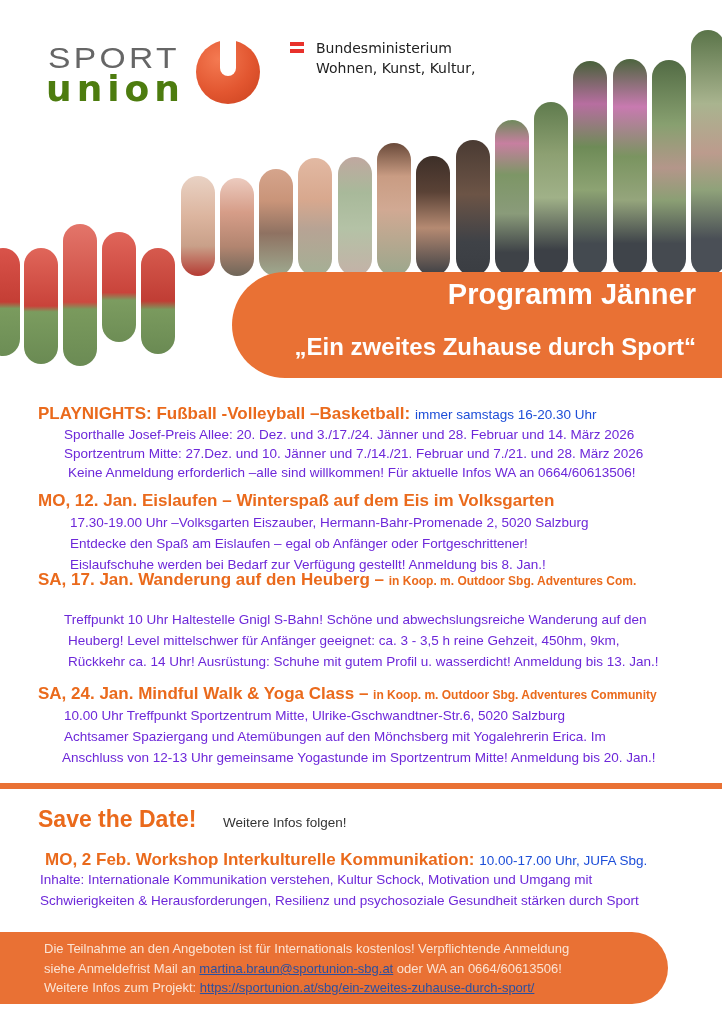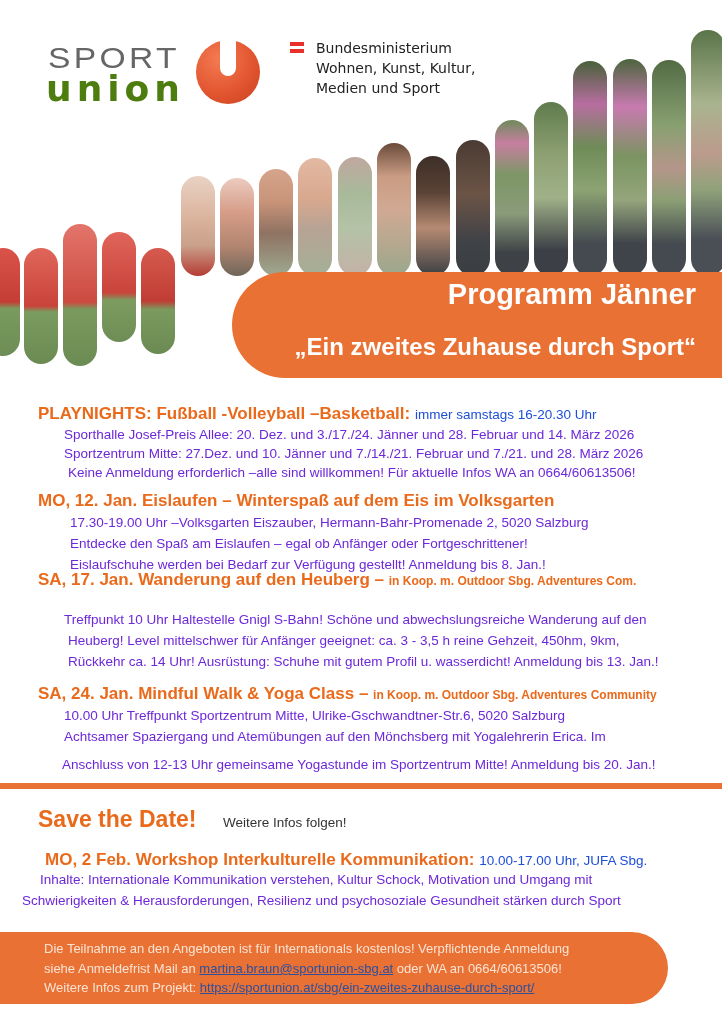--- a/index.html
+++ b/index.html
@@ -50,21 +50,20 @@
 </div>
 
 <div class="flag">
     <i></i>
     <i></i>
     <i></i>
   </div>
 <div class="ministry">
   <div>Bundesministerium</div>
   <div>Wohnen, Kunst, Kultur,</div>
-  <div>Medien und Sport</div>
 </div>
 
 <div class="photo-layer">
 
   <div class="pill" style="left:-14px; top:248px; height:108px; background:linear-gradient(#d9534a 0%, #c43e35 50%, #7a9b5e 56%, #6c8d55 100%);"></div>
   <div class="pill" style="left:24px; top:248px; height:116px; background:linear-gradient(#e0665a 0%, #c9433a 50%, #7b9c5f 55%, #6a8a53 100%);"></div>
   <div class="pill" style="left:63px; top:224px; height:142px; background:linear-gradient(#e3756a 0%, #cc4a40 55%, #7a9a5d 60%, #6b8b54 100%);"></div>
   <div class="pill" style="left:102px; top:232px; height:110px; background:linear-gradient(#e0655a 0%, #c9443b 55%, #7c9c60 62%, #6d8d55 100%);"></div>
   <div class="pill" style="left:141px; top:248px; height:106px; background:linear-gradient(#d65a4e 0%, #c03d34 50%, #7a9a5e 58%, #6a8a53 100%);"></div>
   <div class="pill" style="left:181px; top:176px; height:100px; background:linear-gradient(#e9d2c4 0%, #dcb59f 40%, #c9a089 70%, #b53b33 100%);"></div>
@@ -116,36 +115,36 @@
   <div class="ev-line" style="left:68px; top:654px;">Rückkehr ca. 14 Uhr! Ausrüstung: Schuhe mit gutem Profil u. wasserdicht! Anmeldung bis 13. Jan.!</div>
 </section>
 
 <section>
   <div class="ev-head" style="top:684px;">
     <span>SA, 24. Jan. Mindful Walk &amp; Yoga Class  –</span>
     <span class="koop">in Koop. m. Outdoor Sbg. Adventures Community</span>
   </div>
   <div class="ev-line" style="left:64px; top:708px;">10.00 Uhr Treffpunkt Sportzentrum Mitte, Ulrike-Gschwandtner-Str.6, 5020 Salzburg</div>
   <div class="ev-line" style="left:64px; top:729px;">Achtsamer Spaziergang und Atemübungen auf den Mönchsberg mit Yogalehrerin Erica. Im</div>
-  <div class="ev-line" style="left:62px; top:750px;margin-top:7px;">Anschluss von 12-13 Uhr gemeinsame Yogastunde im Sportzentrum Mitte! Anmeldung bis 20. Jan.!</div>
+  <div class="ev-line" style="left:62px; top:750px;">Anschluss von 12-13 Uhr gemeinsame Yogastunde im Sportzentrum Mitte! Anmeldung bis 20. Jan.!</div>
 </section>
 
 <div class="divider"></div>
 
 <section>
   <div class="save">
     <span>Save the Date!</span>
     <span class="sub">Weitere Infos folgen!</span>
   </div>
   <div class="ev-head" style="top:850px;margin-left:7px;">
     <span>MO, 2 Feb. Workshop Interkulturelle Kommunikation:</span>
     <span class="inline-note">10.00-17.00 Uhr, JUFA Sbg.</span>
   </div>
   <div class="ev-line" style="left:40px; top:872px;">Inhalte: Internationale Kommunikation verstehen, Kultur Schock, Motivation und Umgang mit</div>
-  <div class="ev-line" style="left:22px; top:893px;">Schwierigkeiten &amp; Herausforderungen, Resilienz und psychosoziale Gesundheit stärken durch Sport</div>
+  <div class="ev-line" style="left:40px; top:893px;">Schwierigkeiten &amp; Herausforderungen, Resilienz und psychosoziale Gesundheit stärken durch Sport</div>
 </section>
 
 <footer class="footer"></footer>
 <div class="foot-line" style="top:941px;">Die Teilnahme an den Angeboten ist für Internationals kostenlos! Verpflichtende Anmeldung</div>
 <div class="foot-line" style="top:961px;">
   <span>siehe Anmeldefrist  Mail an </span><a>martina.braun@sportunion-sbg.at</a><span> oder WA an 0664/60613506!</span>
 </div>
 <div class="foot-line" style="top:980px;">
   <span>Weitere Infos zum Projekt:  </span><a>https://sportunion.at/sbg/ein-zweites-zuhause-durch-sport/</a>
 </div>

